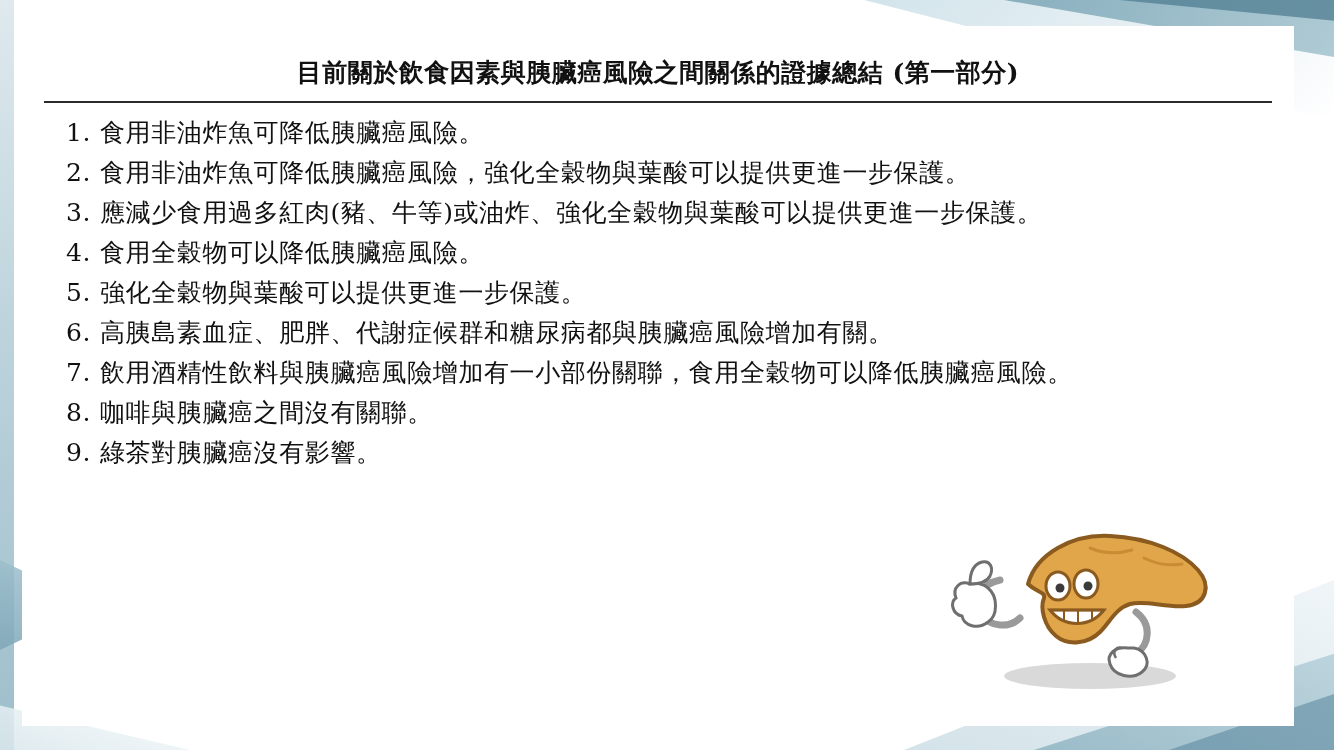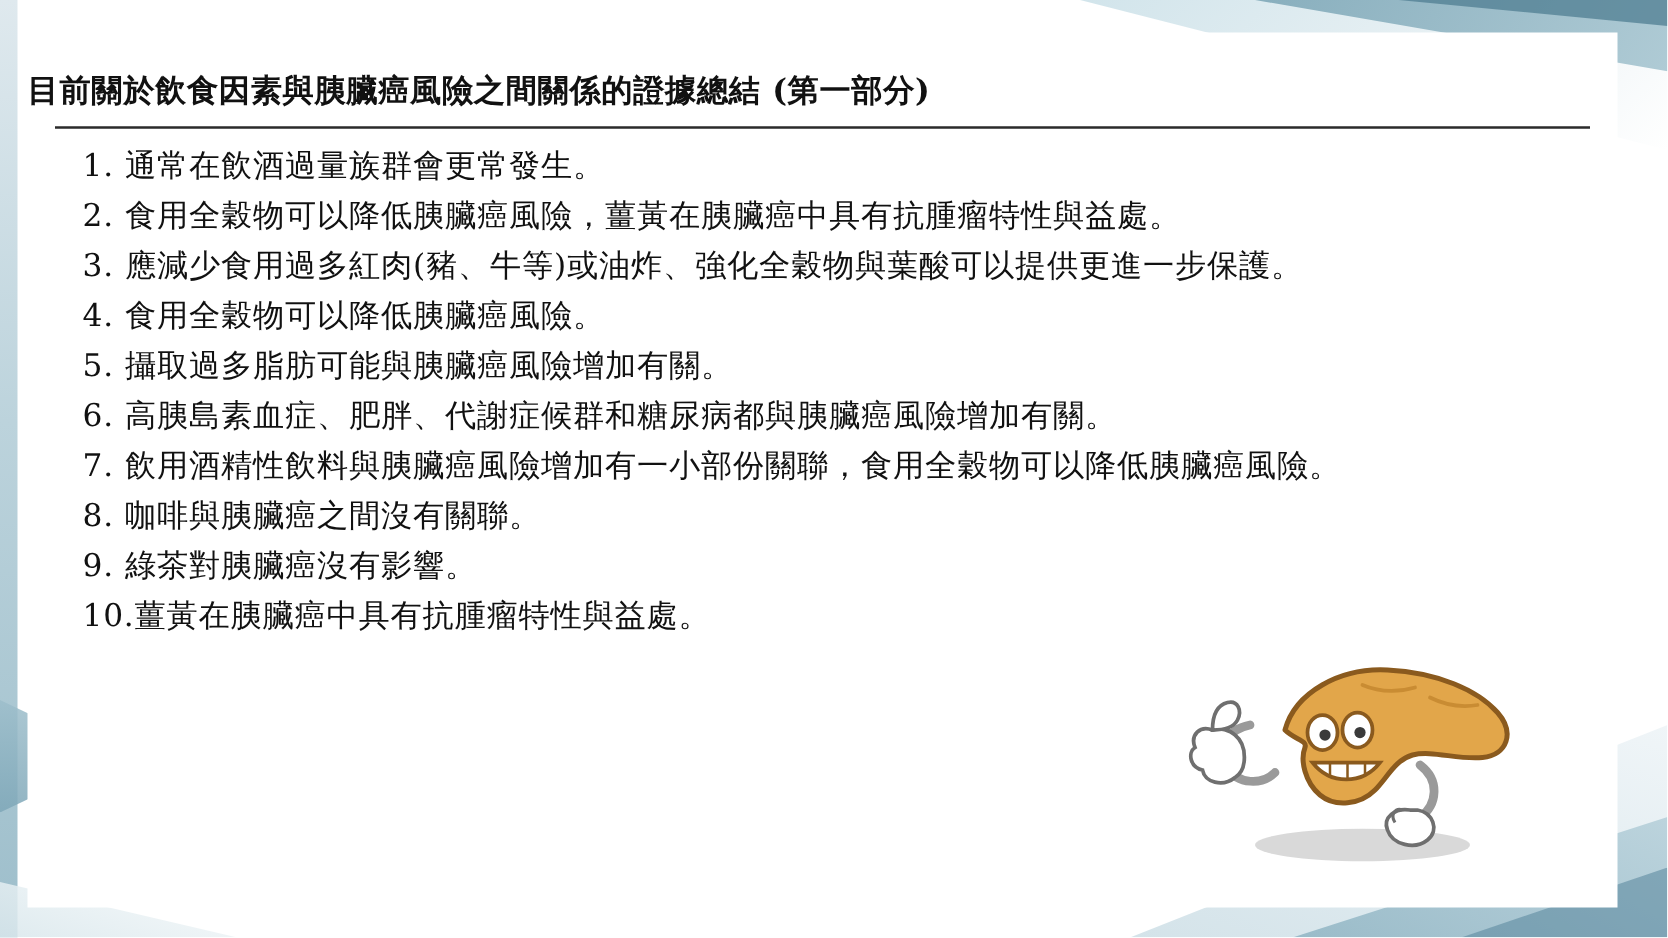--- a/index.html
+++ b/index.html
@@ -88,20 +88,21 @@
     left: 22px;
     top: 26px;
     width: 1272px;
     height: 700px;
     background: #ffffff;
     box-shadow: 0 0 0 0 rgba(0,0,0,0);
     z-index: 3;
   }
 
   #page-title {
+    text-align: center;
     font-size: 25px;
     font-weight: bold;
     letter-spacing: .5px;
     color: #111111;
     padding-top: 30px;
     padding-bottom: 12px;
     font-family: "DejaVu Serif", "Liberation Serif", serif;
   }
 
   #title-rule {
@@ -158,57 +159,53 @@
 <div class="deco" id="deco-bottom-left"></div>
 
 <div id="slide-frame">
 
   <div id="page-title">目前關於飲食因素與胰臟癌風險之間關係的證據總結 (第一部分)</div>
   <div id="title-rule"></div>
 
   <ul id="bullet-list">
     <li class="bullet-row">
       <span class="bullet-num">1.</span>
-      <span class="bullet-text">通常在飲酒過量族群會更常發生。</span>
+      <span class="bullet-text">食用非油炸魚可降低胰臟癌風險。</span>
     </li>
     <li class="bullet-row">
       <span class="bullet-num">2.</span>
-      <span class="bullet-text">食用全穀物可以降低胰臟癌風險，薑黃在胰臟癌中具有抗腫瘤特性與益處。</span>
+      <span class="bullet-text">食用非油炸魚可降低胰臟癌風險，強化全穀物與葉酸可以提供更進一步保護。</span>
     </li>
     <li class="bullet-row">
       <span class="bullet-num">3.</span>
       <span class="bullet-text">應減少食用過多紅肉(豬、牛等)或油炸、強化全穀物與葉酸可以提供更進一步保護。</span>
     </li>
     <li class="bullet-row">
       <span class="bullet-num">4.</span>
       <span class="bullet-text">食用全穀物可以降低胰臟癌風險。</span>
     </li>
     <li class="bullet-row">
       <span class="bullet-num">5.</span>
-      <span class="bullet-text">攝取過多脂肪可能與胰臟癌風險增加有關。</span>
+      <span class="bullet-text">強化全穀物與葉酸可以提供更進一步保護。</span>
     </li>
     <li class="bullet-row">
       <span class="bullet-num">6.</span>
       <span class="bullet-text">高胰島素血症、肥胖、代謝症候群和糖尿病都與胰臟癌風險增加有關。</span>
     </li>
     <li class="bullet-row">
       <span class="bullet-num">7.</span>
       <span class="bullet-text">飲用酒精性飲料與胰臟癌風險增加有一小部份關聯，食用全穀物可以降低胰臟癌風險。</span>
     </li>
     <li class="bullet-row">
       <span class="bullet-num">8.</span>
       <span class="bullet-text">咖啡與胰臟癌之間沒有關聯。</span>
     </li>
     <li class="bullet-row">
       <span class="bullet-num">9.</span>
       <span class="bullet-text">綠茶對胰臟癌沒有影響。</span>
-    </li>
-    <li class="bullet-row">
-      <span class="bullet-num">10.</span>
-      <span class="bullet-text">薑黃在胰臟癌中具有抗腫瘤特性與益處。</span>
     </li>
   </ul>
 </div>
 
 <svg id="mascot" viewBox="0 0 290 210">
 
   <ellipse cx="150" cy="188" rx="86" ry="13" fill="#b9b9b9" opacity="0.55"></ellipse>
 
   <path d="M60 92 C40 96 34 112 42 126 C50 140 70 140 80 130" fill="none" stroke="#9a9a9a" stroke-width="7" stroke-linecap="round"></path>
   <g>

